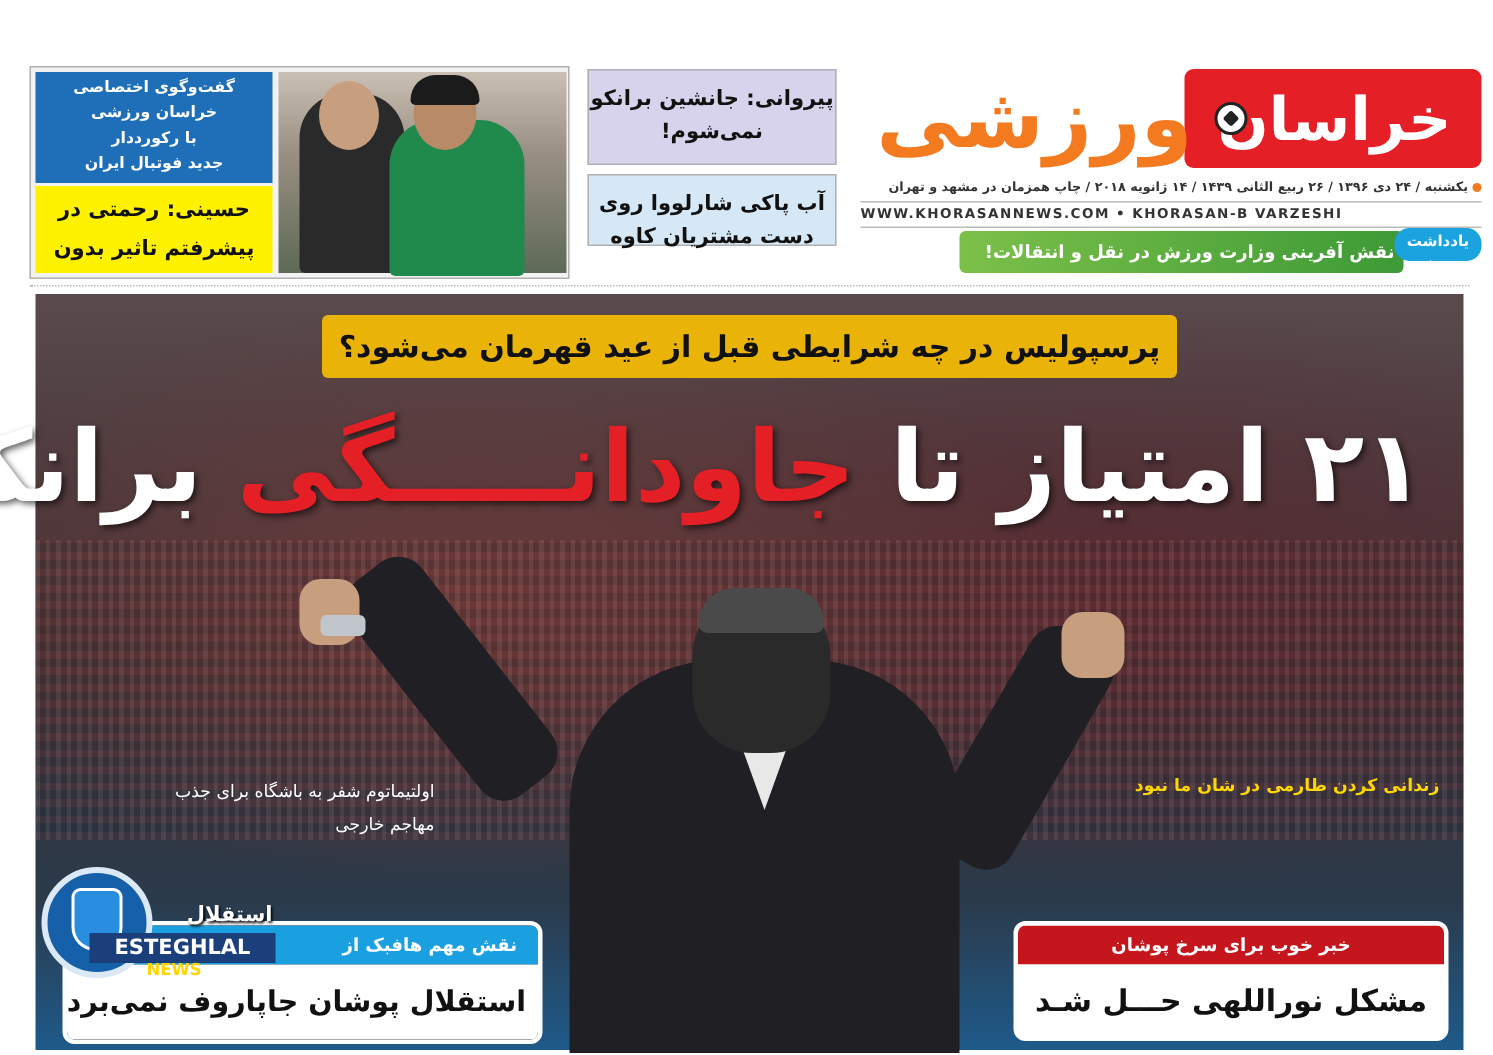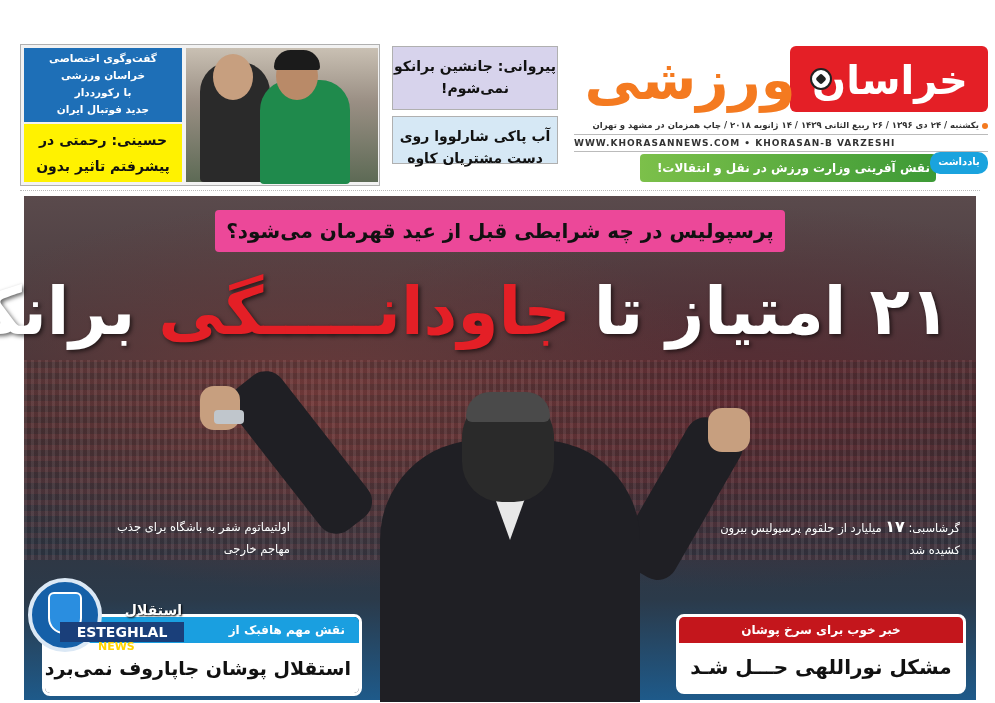--- a/index.html
+++ b/index.html
@@ -30,21 +30,21 @@
   .hair2{left:274px;top:50px;width:46px;height:20px;background:#1b1b1b;border-radius:20px 20px 4px 4px;}
   .interview-panel{left:24px;top:48px;width:158px;height:74px;background:#1e6fb7;color:#fff;font-size:10.5px;font-weight:bold;text-align:center;line-height:17px;padding-top:2px;box-sizing:border-box;}
   .photo-headline{left:24px;top:124px;width:158px;height:58px;background:#fff200;color:#111;font-size:14px;font-weight:bold;text-align:center;line-height:26px;padding-top:3px;box-sizing:border-box;}
   .dots{left:20px;top:190px;width:960px;height:1px;border-top:1px dotted #bbb;}
   
   .hero{left:24px;top:196px;width:952px;height:504px;overflow:hidden;background:
     radial-gradient(ellipse at 30% 40%,#6a3a3a 0%,transparent 45%),
     radial-gradient(ellipse at 75% 40%,#5a2c33 0%,transparent 45%),
     linear-gradient(180deg,#5a4a4c 0%,#3b2f33 45%,#2b3a4a 80%,#1e5a8a 100%);}
   .crowd{left:24px;top:360px;width:952px;height:200px;background:repeating-linear-gradient(90deg,rgba(255,255,255,0.06) 0 3px,rgba(0,0,0,0.06) 3px 7px),repeating-linear-gradient(0deg,rgba(200,60,60,0.10) 0 5px,rgba(0,0,0,0.05) 5px 11px);}
-  .kicker-box{left:215px;top:210px;width:570px;height:42px;background:#ec4899;border-radius:4px;color:#111;font-size:20px;font-weight:bold;text-align:center;line-height:42px;}
+  .kicker-box{left:215px;top:210px;width:570px;height:42px;background:#eab308;border-radius:4px;color:#111;font-size:20px;font-weight:bold;text-align:center;line-height:42px;}
   .headline{left:50px;top:262px;width:900px;height:100px;text-align:center;line-height:100px;font-size:66px;font-weight:bold;white-space:nowrap;text-shadow:2px 2px 4px rgba(0,0,0,0.6);}
   .hl-red{color:#e41f26;}
   .hl-white{color:#ffffff;}
   
   .coach-body{left:380px;top:440px;width:260px;height:262px;background:#1f1f24;border-radius:100px 100px 0 0;}
   .coach-head{left:462px;top:392px;width:92px;height:110px;background:#2a2a2a;border-radius:46px 46px 40px 40px;}
   .coach-hair{left:466px;top:392px;width:84px;height:30px;background:#4a4a4a;border-radius:40px 40px 10px 10px;}
   .arm-l{left:222px;top:400px;width:60px;height:180px;background:#1f1f24;transform:rotate(-38deg);transform-origin:top left;border-radius:20px;}
   .arm-r{left:690px;top:440px;width:60px;height:170px;background:#1f1f24;transform:rotate(30deg);transform-origin:top right;border-radius:20px;}
   .fist-l{left:200px;top:386px;width:40px;height:44px;background:#c79f7f;border-radius:14px;}
@@ -121,25 +121,21 @@
 <div class="abs coach-hair"></div>
 
 <div class="abs kicker-box">پرسپولیس در چه شرایطی قبل از عید قهرمان می‌شود؟</div>
 <div class="abs headline">
   <span class="hl-white">۲۱ امتیاز تا</span>
   <span class="hl-red">جاودانـــــگی</span>
   <span class="hl-white">برانکو</span>
 </div>
 
 <div class="abs right-story">
-  <div class="side-body">
-    <span>گرشاسبی:</span>
-    <b>۱۷</b>
-    <span>میلیارد از حلقوم پرسپولیس بیرون کشیده شد</span>
-  </div>
+  <div class="side-title">زندانی کردن طارمی در شان ما نبود</div>
 </div>
 <div class="abs left-story">
   <div class="side-body">اولتیماتوم شفر به باشگاه برای جذب مهاجم خارجی</div>
 </div>
 
 <div class="abs bb-frame bb-right">
   <div class="bb-right-kicker">خبر خوب برای سرخ پوشان</div>
   <div class="bb-right-title">مشکل نوراللهی حـــل شـد</div>
 </div>
 <div class="abs bb-frame bb-left">

